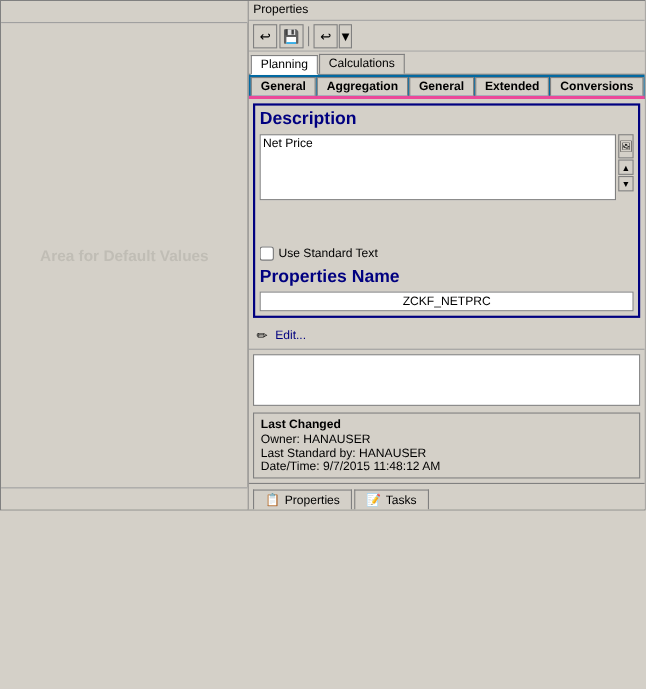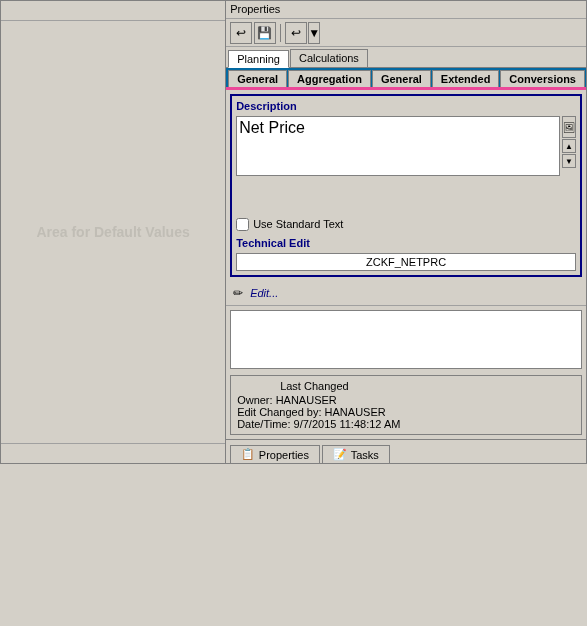--- a/index.html
+++ b/index.html
@@ -153,38 +153,38 @@
     }
 
     .props-box {
       border: 2px solid #000080;
       background: #d4d0c8;
       padding: 4px;
     }
 
     .props-section-header {
       font-weight: bold;
-      font-size: 11px;
+      font-size: 16px;
       color: #000080;
       margin-bottom: 4px;
     }
 
     .desc-with-scrollbar {
       display: flex;
       gap: 2px;
       margin-bottom: 4px;
     }
 
     .desc-textarea-area {
       flex: 1;
       height: 60px;
       background: #ffffff;
       border: 1px solid #808080;
       padding: 2px;
-      font-size: 16px;
+      font-size: 11px;
       overflow: hidden;
     }
 
     .scrollbar-vertical {
       width: 14px;
       display: flex;
       flex-direction: column;
       gap: 1px;
     }
 
@@ -206,20 +206,21 @@
       background: #d4d0c8;
       border: 1px solid #808080;
       display: flex;
       align-items: center;
       justify-content: center;
       cursor: pointer;
     }
 
     .checkbox-row {
       display: flex;
+      align-items: center;
       gap: 4px;
       margin-bottom: 6px;
       margin-top: 42px;
     }
 
     .checkbox-row input[type="checkbox"] {
       margin: 0;
     }
 
     .technical-name-value {
@@ -247,36 +248,34 @@
       display: flex;
       align-items: center;
       justify-content: center;
       font-size: 12px;
     }
 
     .edit-btn {
       color: #000080;
       cursor: pointer;
       font-size: 11px;
-      font-style: italic;
     }
 
     
     .info-box {
       margin: 4px;
       border: 1px solid #808080;
       background: #d4d0c8;
       padding: 4px 6px;
       font-size: 11px;
     }
 
     .info-box .info-title {
-      font-weight: normal;
+      font-weight: bold;
       margin-bottom: 2px;
-      margin-left: 43px;
     }
 
     
     .bottom-tabs {
       height: 24px;
       background: #d4d0c8;
       border-top: 1px solid #808080;
       display: flex;
       align-items: flex-end;
       padding-left: 4px;
@@ -386,36 +385,36 @@
               <span>▼</span>
             </div>
           </div>
         </div>
 
         <div class="checkbox-row">
           <input type="checkbox" style="">
           <label>Use Standard Text</label>
         </div>
 
-        <div class="props-section-header">Technical Edit</div>
+        <div class="props-section-header">Properties Name</div>
         <div class="technical-name-value">ZCKF_NETPRC</div>
       </div>
     </div>
 
     <div class="edit-section">
       <div class="edit-icon">✏</div>
       <div class="edit-btn">Edit...</div>
     </div>
 
     <div class="mid-area"></div>
 
     <div class="info-box">
       <div class="info-title">Last Changed</div>
       <div>Owner: HANAUSER</div>
-      <div>Edit Changed by: HANAUSER</div>
+      <div>Last Standard by: HANAUSER</div>
       <div>Date/Time: 9/7/2015 11:48:12 AM</div>
     </div>
 
     <div class="bottom-tabs">
       <div class="bottom-tab active">
         <span>📋</span>
         <span>Properties</span>
       </div>
       <div class="bottom-tab">
         <span>📝</span>

